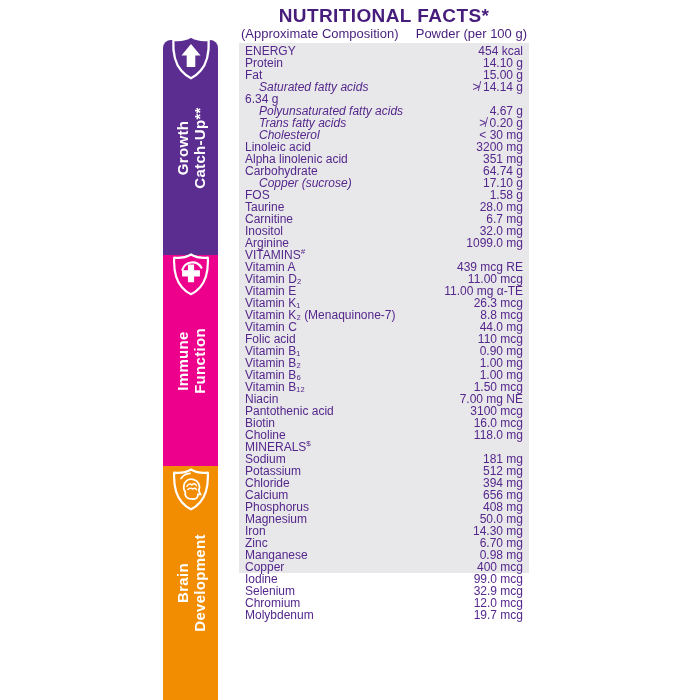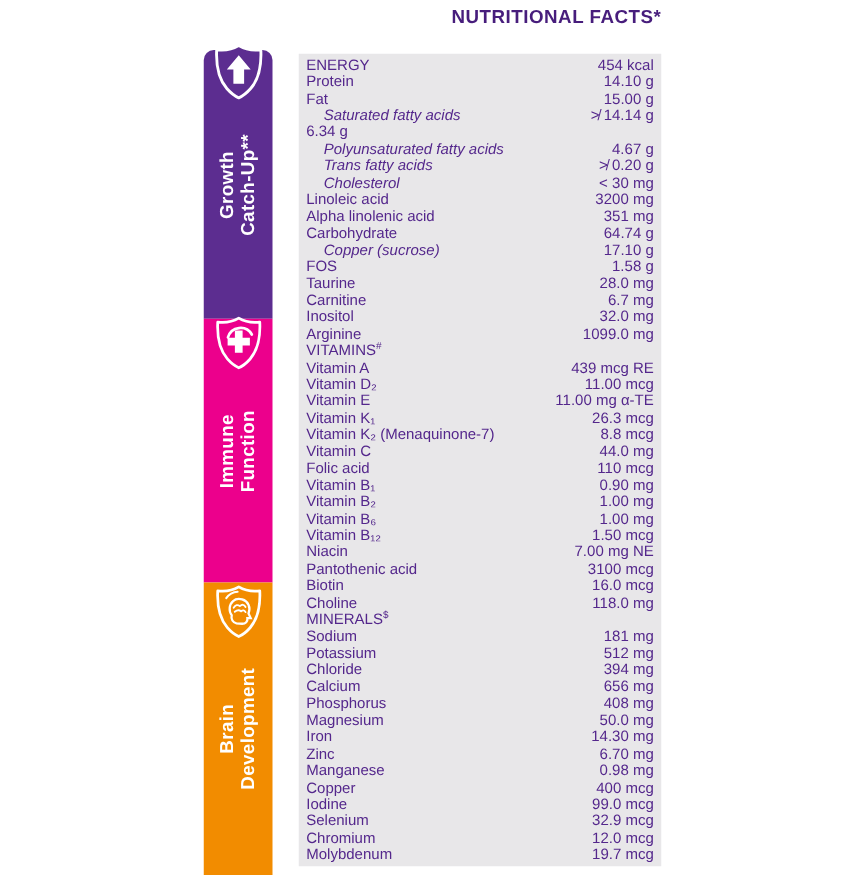--- a/index.html
+++ b/index.html
@@ -24,31 +24,31 @@
   .band-label{
     position:absolute;top:50%;left:50%;
     transform:translate(-50%,-50%) rotate(-90deg);
     width:210px;text-align:center;color:#fff;font-weight:bold;
     font-size:15px;line-height:16.5px;letter-spacing:.3px;white-space:nowrap;
   }
   .band-label .l2{display:block;}
 
   
   .nf-title{
-    position:absolute;left:239px;top:5px;width:290px;text-align:right;
-    color:var(--title-purple);font-weight:800;font-size:15px;letter-spacing:.4px;
+    position:absolute;left:239px;top:5px;width:290px;text-align:center;
+    color:var(--title-purple);font-weight:800;font-size:19px;letter-spacing:.4px;
     white-space:nowrap;
   }
   .nf-subtitle{
     position:absolute;left:239px;top:26px;width:290px;display:flex;
     justify-content:space-between;padding:0 2px;
     color:var(--title-purple);font-size:13px;line-height:15px;white-space:nowrap;
   }
   .panel{
-    position:absolute;left:239px;top:43px;width:290px;height:650px;
+    position:absolute;left:239px;top:43px;width:290px;height:530px;
     background:var(--panel-bg);
     display:flex;flex-direction:column;padding:2px 6px 3px 6px;
   }
   .row{flex:1;display:flex;align-items:center;justify-content:space-between;
     color:var(--text-purple);font-size:12px;line-height:12px;white-space:nowrap;}
   .row .lbl{text-align:left;}
   .row.indent .lbl{padding-left:14px;font-style:italic;}
   .row .val{text-align:left;}
   .row sup{font-size:8px;vertical-align:super;line-height:0;}
 </style>
@@ -91,20 +91,24 @@
       </svg>
       <div class="band-label">
         <span class="l1">Brain</span>
         <span class="l2">Development</span>
       </div>
     </div>
 
   </div>
 
   <div class="nf-title">NUTRITIONAL FACTS*</div>
+  <div class="nf-subtitle">
+    <span>(Approximate Composition)</span>
+    <span>Powder (per 100 g)</span>
+  </div>
 
   <div class="panel">
     <div style="display:contents"><div class="row">
           <span class="lbl">ENERGY</span>
           <span class="val">454 kcal</span>
         </div><div class="row">
           <span class="lbl">Protein</span>
           <span class="val">14.10 g</span>
         </div><div class="row">
           <span class="lbl">Fat</span>

